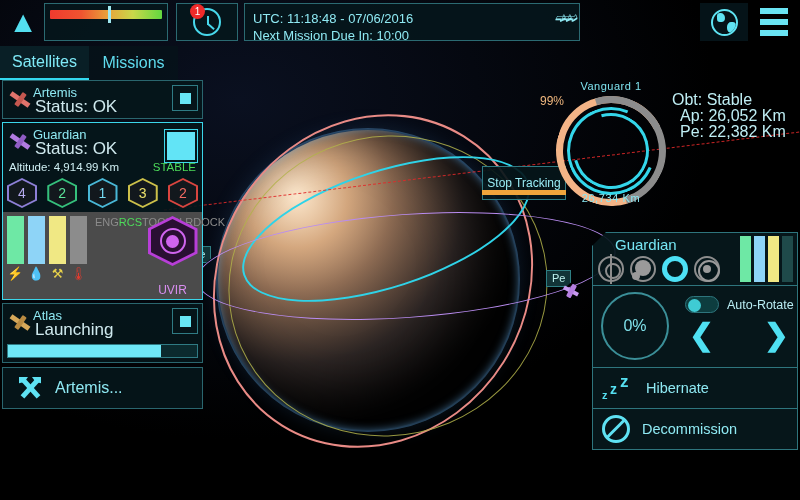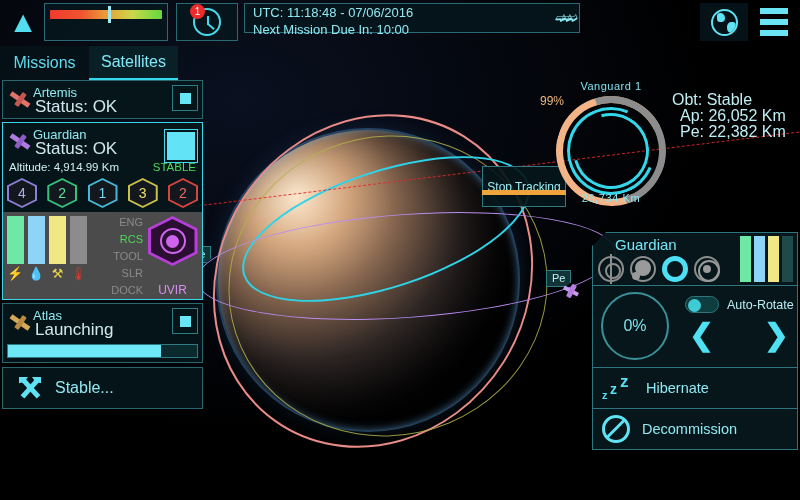--- a/index.html
+++ b/index.html
@@ -110,22 +110,22 @@
   }
   .clock-face { position:relative; width:28px; height:28px; border:2px solid #48d8ec; border-radius:50%; }
   .clock-h { position:absolute; left:12px; top:6px; width:2px; height:9px; background:#48d8ec; }
   .clock-m { position:absolute; left:13px; top:13px; width:8px; height:2px; background:#48d8ec; transform-origin:left center; transform:rotate(40deg); }
   .clock-badge {
     position:absolute; left:-5px; top:-6px; width:15px; height:15px; border-radius:50%;
     background:#ef2a2a; color:#fff; font-size:10px; line-height:15px; text-align:center;
   }
 
   .mission-box {
-    position:absolute; left:244px; top:3px; width:336px; height:30px;
-    background: rgba(6,22,28,.9); border:1px solid #2b6a72; padding:0 8px;
+    position:absolute; left:244px; top:3px; width:336px; height:38px;
+    background: rgba(6,22,28,.9); border:1px solid #2b6a72; padding:6px 8px;
   }
   .mission-box div { font-size:13px; color:#8fe9f3; line-height:17px; }
   .fast-fwd { position:absolute; right:6px; top:5px; font-size:23px; color:#3fd3ea; letter-spacing:-5px; cursor:pointer; }
 
   .globe-btn {
     position:absolute; left:700px; top:3px; width:48px; height:38px;
     background: rgba(6,22,28,.85); display:flex; align-items:center; justify-content:center; cursor:pointer;
   }
   .globe-ico { width:27px; height:27px; border:2px solid #5fe3f2; border-radius:50%; position:relative; overflow:hidden; }
   .globe-ico::before { content:""; position:absolute; left:4px; top:2px; width:8px; height:9px; background:#5fe3f2; border-radius:40% 60% 50% 40%; }
@@ -174,21 +174,21 @@
     width:26px; height:26px; display:flex; align-items:center; justify-content:center;
     clip-path: polygon(50% 0,100% 25%,100% 75%,50% 100%,0 75%,0 25%);
     background:#12181d;
   }
 
   .resblock { display:flex; background:#4b4b4b; padding:4px 4px 2px; gap:4px; }
   .bars { display:flex; gap:4px; }
   .barcol { width:17px; display:flex; flex-direction:column; align-items:center; }
   .bar { width:17px; height:48px; }
   .bar-ico { height:18px; display:flex; align-items:center; justify-content:center; font-size:13px; }
-  .sysnames { width:52px; padding-left:4px; display:flex; flex-direction:column; justify-content:space-between;align-items:flex-end; }
+  .sysnames { width:52px; padding-left:4px; display:flex; flex-direction:row; justify-content:space-between; }
   .sysname { font-size:11px; color:#8b8b8b; line-height:13px; }
   .sysname.on { color:#4ddb5a; }
   .uvirwrap { flex:1; display:flex; flex-direction:column; align-items:center; justify-content:center; }
   .uvir-hex { width:50px; height:50px; background:#b83ed8; clip-path: polygon(50% 0,100% 25%,100% 75%,50% 100%,0 75%,0 25%); display:flex; align-items:center; justify-content:center; }
   .uvir-hex2 { width:44px; height:44px; background:#2a0f33; clip-path: polygon(50% 0,100% 25%,100% 75%,50% 100%,0 75%,0 25%); display:flex; align-items:center; justify-content:center; position:relative; }
   .uvir-ring { width:26px; height:26px; border:2px solid #d064ef; border-radius:50%; display:flex; align-items:center; justify-content:center; }
   .uvir-dot { width:13px; height:13px; border-radius:50%; background:#cf63ee; }
   .uvir-lbl { font-size:12px; color:#d98ef0; margin-top:17px; }
 
   .progress-outer { margin:3px 4px 4px; height:14px; border:1px solid #2f7b84; background:#0b2a2e; }
@@ -235,21 +235,21 @@
   .vg-km { position:absolute; left:546px; top:192px; width:130px; text-align:center; font-size:11px; color:#8ae7f2; letter-spacing:.6px; }
   .vg-info { position:absolute; left:672px; top:92px; font-size:16px; line-height:16px; color:#bfeef4; }
   .vg-info .ind { padding-left:8px; }
   .klas-btn {
     position:absolute; left:678px; top:164px; width:82px; height:25px;
     border:1px solid #2f7b84; background: rgba(6,24,28,.85);
     display:flex; align-items:center; justify-content:center; font-size:12.5px; color:#8fe9f3; cursor:pointer;
   }
 
   .stop-track {
-    position:absolute; left:482px; top:166px; width:84px; height:41px;
+    position:absolute; left:482px; top:166px; width:84px; height:34px;
     border:1px solid #2f7b84; background: rgba(5,22,26,.92);
     display:flex; align-items:center; justify-content:center; font-size:12px; color:#9aecf5; cursor:pointer;
   }
   .stop-underline { position:absolute; left:482px; top:190px; width:84px; height:5px; background:#f0a43c; }
 
   
   .rp { position:absolute; left:592px; top:232px; width:206px; }
   .rp-head {
     position:relative; height:54px; background: rgba(6,24,28,.92);
     border:1px solid #2e757d; clip-path: polygon(14px 0, 100% 0, 100% 100%, 0 100%, 0 14px);
@@ -365,22 +365,22 @@
       <div class="globe-ico"></div>
     </div>
     <div class="menu-btn">
       <span></span>
       <span></span>
       <span></span>
     </div>
   </div>
 
   <div class="tabs">
+    <div class="tab active">Satellites</div>
     <div class="tab">Missions</div>
-    <div class="tab active">Satellites</div>
   </div>
 
   <div class="leftpanel">
 
     <div class="satcard">
       <div class="satrow">
         <div class="sat-ico">
           <i class="p" style="background:#e0736c"></i>
             <i class="b" style="background:#c4574f"></i>
         </div>
@@ -490,21 +490,21 @@
       </div>
     </div>
 
     <div class="launch-btn">
       <div class="wrench">
         <div class="s1"></div>
           <div class="s2"></div>
           <div class="h1"></div>
           <div class="h2"></div>
       </div>
-      <div class="launch-lbl">Stable...</div>
+      <div class="launch-lbl">Artemis...</div>
     </div>
   </div>
 
   <div class="rp">
 
     <div class="rp-head">
       <div class="rp-title">Guardian</div>
       <div class="rp-icons">
         <div class="ri ri1"></div>
         <div class="ri ri2"></div>

